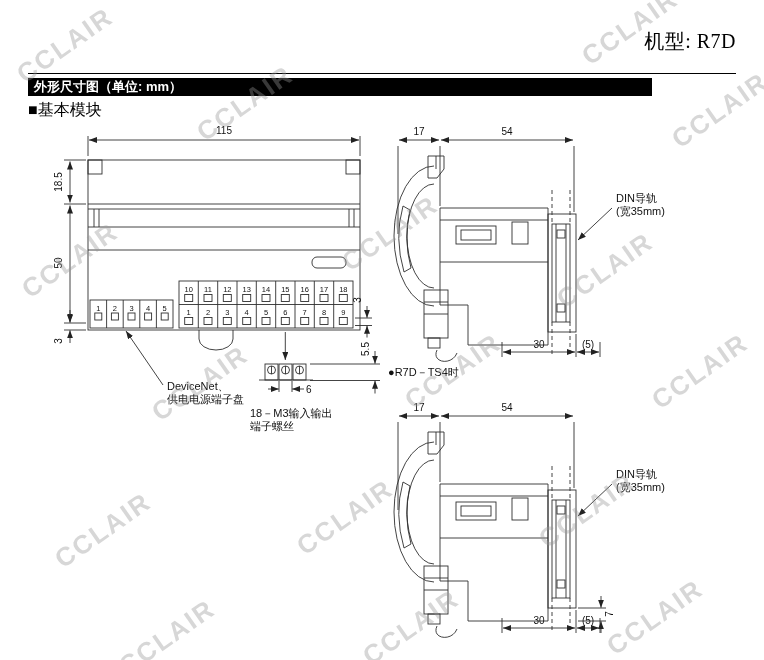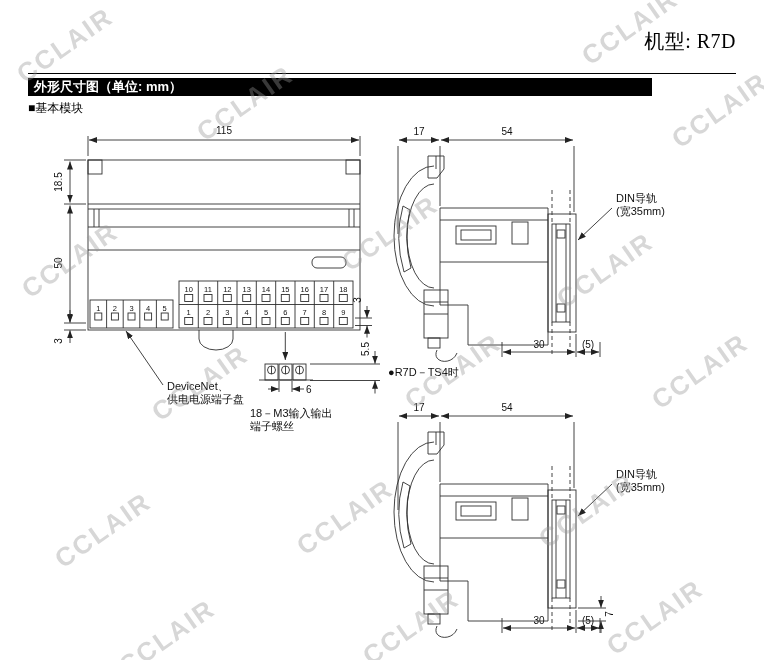--- a/index.html
+++ b/index.html
@@ -5,21 +5,21 @@
   html,body{margin:0;padding:0;}
   body{
     width:764px;height:660px;background:#ffffff;position:relative;overflow:hidden;
     font-family:"Liberation Sans","DejaVu Sans",sans-serif;color:#000;
   }
   .page{position:absolute;inset:0;}
   .model-label{position:absolute;top:28px;right:28px;font-size:20px;letter-spacing:.5px;font-family:Liberation Serif, serif;}
   .rule{position:absolute;top:73px;left:28px;width:708px;height:1px;background:#000;}
   .title-bar{position:absolute;top:78px;left:28px;width:624px;height:18px;background:#000;color:#fff;
     font-size:13px;font-weight:bold;line-height:18px;padding-left:6px;box-sizing:border-box;}
-  .section-label{position:absolute;top:100px;left:28px;font-size:12px;}
+  .section-label{position:absolute;top:100px;left:28px;font-size:16px;}
   svg.drawing{position:absolute;top:0;left:0;}
   svg text{font-family:"Liberation Sans","DejaVu Sans",sans-serif;fill:#111;}
   .lw{stroke:#2f2f2f;stroke-width:0.9;fill:none;}
   .dimtext{font-size:10px;}
   .tnum{font-size:7.5px;}
   .lbl{font-size:11px;}
   .dash{stroke-dasharray:4 3;}
   .wm{position:absolute;font-size:26px;font-weight:bold;letter-spacing:2px;white-space:nowrap;
     color:rgba(150,150,150,0.38);transform:rotate(-35deg);pointer-events:none;}
 </style>

